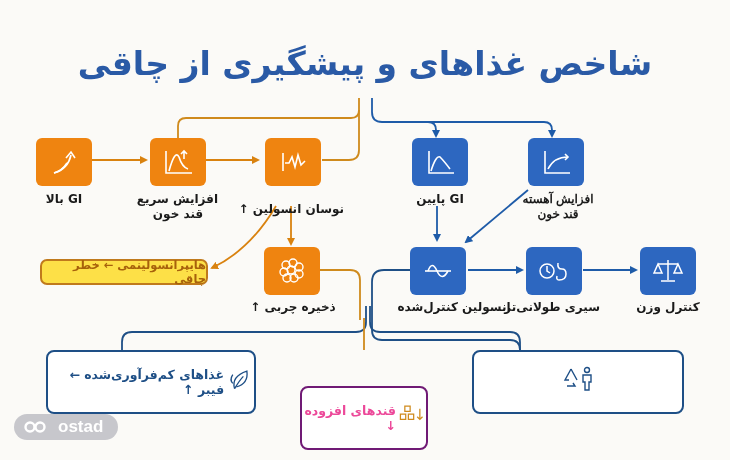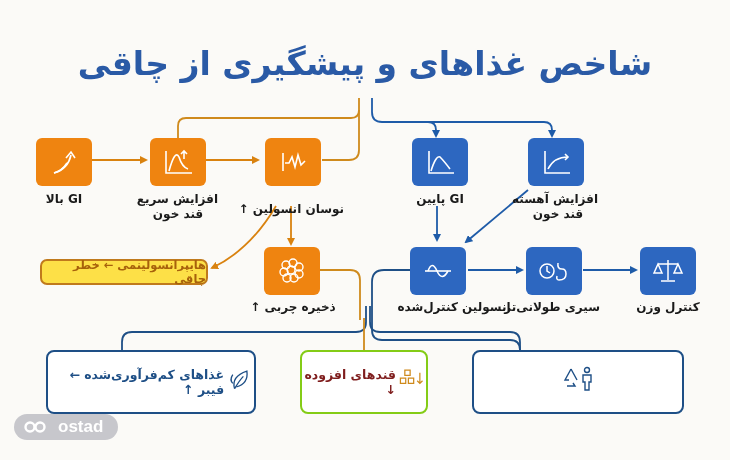--- a/index.html
+++ b/index.html
@@ -18,21 +18,21 @@
   .label {
     position: absolute; direction: rtl; text-align: center; font-size: 12px; font-weight: bold;
     color: #1a1a1a; line-height: 15px; white-space: nowrap;
   }
   .box {
     position: absolute; border-radius: 8px; background: #fff; direction: rtl;
     display: flex; flex-direction: row; align-items: center; justify-content: center;
     font-weight: bold; font-size: 12.5px;
   }
   .box.blue { border: 2px solid #1e4f86; color: #1e4f86; }
-  .box.orange { border: 2px solid #84cc16; color: #7f1d1d; }
+  .box.orange { border: 2px solid #701a75; color: #ec4899; margin-top: 36px; }
   .box .ico { width: 34px; height: 26px; margin-bottom: 6px; }
   .pill {
     position: absolute; border: 2px solid #c07a1c; border-radius: 7px; background: #fde047;
     color: #a7610b; font-size: 11.5px; font-weight: bold; direction: rtl;
     display: flex; align-items: center; justify-content: center;
   }
   .logo {
     position: absolute; left: 14px; top: 414px; width: 104px; height: 26px; border-radius: 13px;
     background: #c7c7cc; display: flex; align-items: center; padding-left: 10px; gap: 12px;
     color: #fff; font-size: 17px; font-weight: bold; font-family: "Liberation Sans", sans-serif;
@@ -135,21 +135,21 @@
 </div>
 <div class="label" style="left:400px;top:192px;width:80px;">GI پایین</div>
 
 <div class="node blue" style="left:528px;top:138px;">
   <svg viewBox="0 0 36 30" fill="none" stroke="#fff" stroke-width="1.6">
     <path d="M7 4 L7 26 L32 26"></path>
       <path d="M10 22 Q16 10 30 10"></path>
       <path d="M27 7 L30 10 L27 13"></path>
   </svg>
 </div>
-<div class="label" style="left:518px;top:192px;width:80px;">
+<div class="label" style="left:518px;top:192px;width:80px;font-family:Liberation Serif, serif;">
   <div>افزایش آهسته</div>
   <div>قند خون</div>
 </div>
 
 <div class="node blue" style="left:410px;top:247px;">
   <svg viewBox="0 0 36 30" fill="none" stroke="#fff" stroke-width="1.6">
     <path d="M5 15 L31 15"></path>
       <path d="M8 15 Q12 4 17 15 Q22 26 28 15"></path>
   </svg>
 </div>

